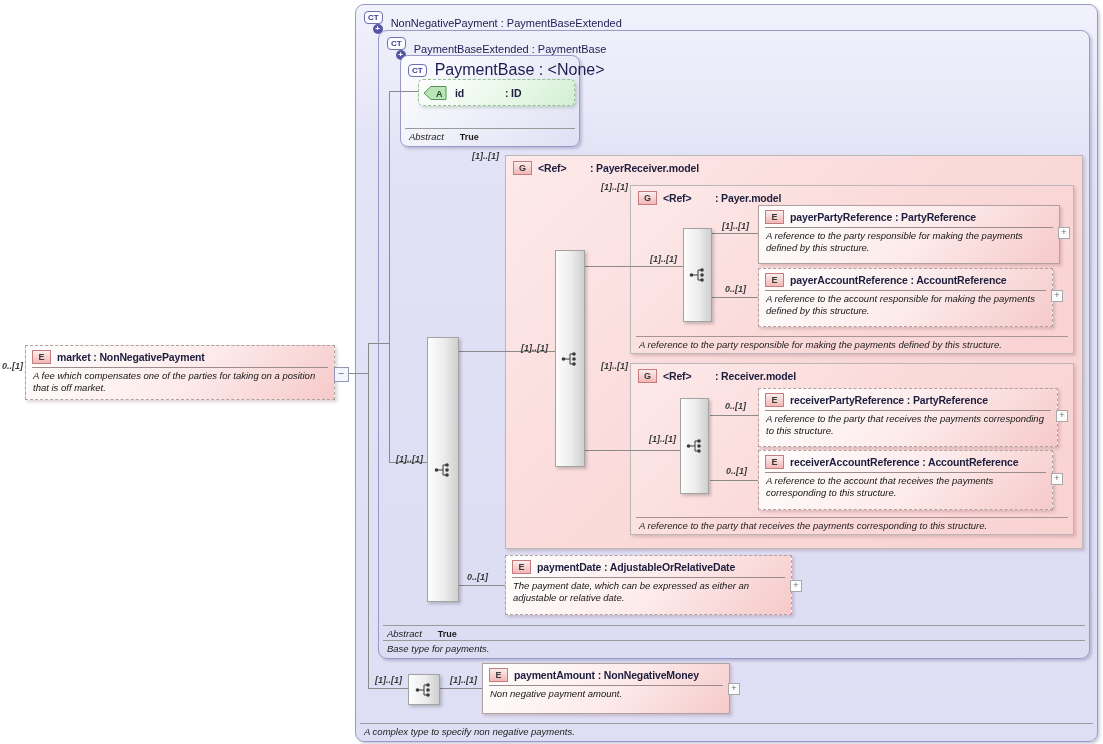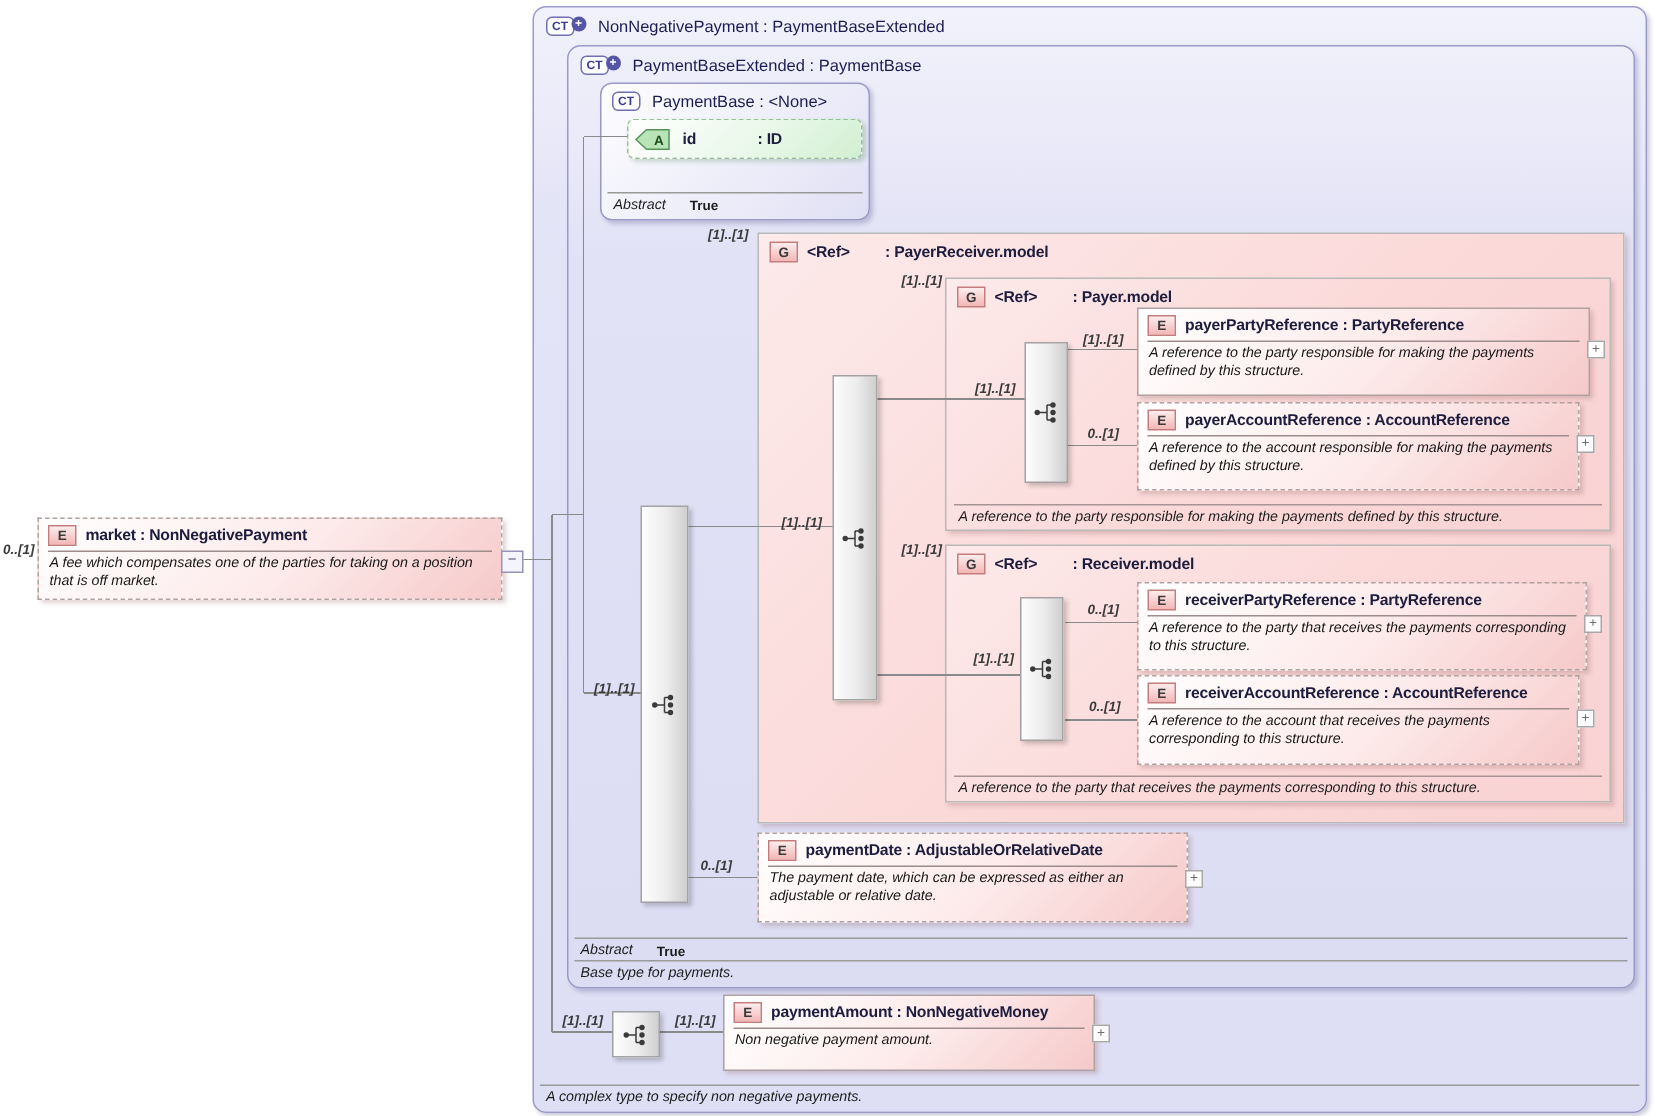--- a/index.html
+++ b/index.html
@@ -9,21 +9,21 @@
   
   .ctbox{position:absolute;border:1px solid #9a9ac9;border-radius:9px;
     background:linear-gradient(180deg,#f2f2fc 0%,#e4e4f7 18%,#dedef4 100%);
     box-shadow:2px 2px 3px rgba(60,60,120,.25);z-index:1;}
   .ctbox-inner{background:linear-gradient(180deg,#f0f0fb 0%,#e2e2f6 22%,#dcdcf3 100%);}
   .ctbox-small{border-radius:8px;background:linear-gradient(135deg,#fdfdff 0%,#ececf9 60%,#e0e0f4 100%);}
 
   .hdr{display:flex;align-items:center;gap:8px;padding:6px 8px 4px 8px;}
   .hdr-title{font-size:11px;font-weight:normal;color:#1c1c52;white-space:nowrap;}
 
-  .ct-icon{display:inline-flex;align-items:flex-start;}
+  .ct-icon{display:inline-flex;align-items:flex-end;flex-direction:column;}
   .ct-rect{display:inline-block;border:1px solid #6f6fb2;border-radius:4px;background:#fdfdff;
     color:#3a3a92;font-size:8px;font-weight:bold;padding:1px 3px;line-height:9px;}
   .ct-plus{display:inline-block;width:10px;height:10px;margin-left:-2px;border-radius:50%;
     background:#5656a6;color:#fff;font-size:8px;font-weight:bold;line-height:10px;text-align:center;}
 
   
   .gbox{position:absolute;border:1px solid #b9b9b9;
     background:linear-gradient(135deg,#fdeaea 0%,#fbdada 45%,#f9d2d2 100%);
     box-shadow:2px 2px 3px rgba(120,60,60,.22);z-index:2;}
   .gfooter{position:absolute;left:5px;right:5px;bottom:2px;border-top:1px solid #a89494;
@@ -105,21 +105,21 @@
       </div>
       <div class="foot-txt">Base type for payments.</div>
     </div>
   </div>
 
   <div class="ctbox ctbox-small" style="left:400px;top:55px;width:178px;height:90px;">
     <div class="hdr" style="padding:5px 7px 3px 7px;">
       <span class="ct-icon">
         <span class="ct-rect">CT</span>
       </span>
-      <span class="hdr-title" style="font-size:11px;">PaymentBase : &lt;None&gt;</span>
+      <span class="hdr-title" style="font-size:16px;">PaymentBase : &lt;None&gt;</span>
     </div>
     <div class="box-footer">
       <div class="abs-row">
         <span class="abs-label">Abstract</span>
         <span class="abs-value">True</span>
       </div>
     </div>
   </div>
 
   <div class="gbox" style="left:505px;top:155px;width:576px;height:392px;">

